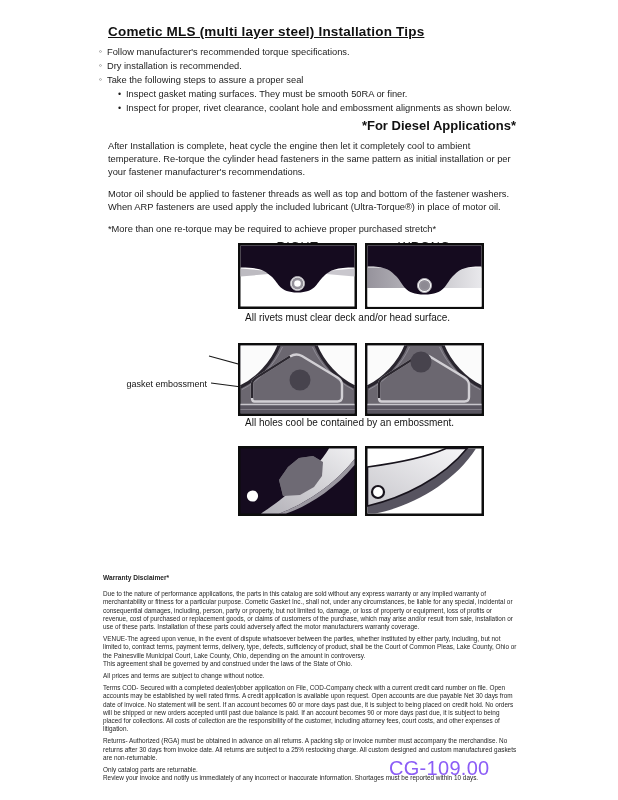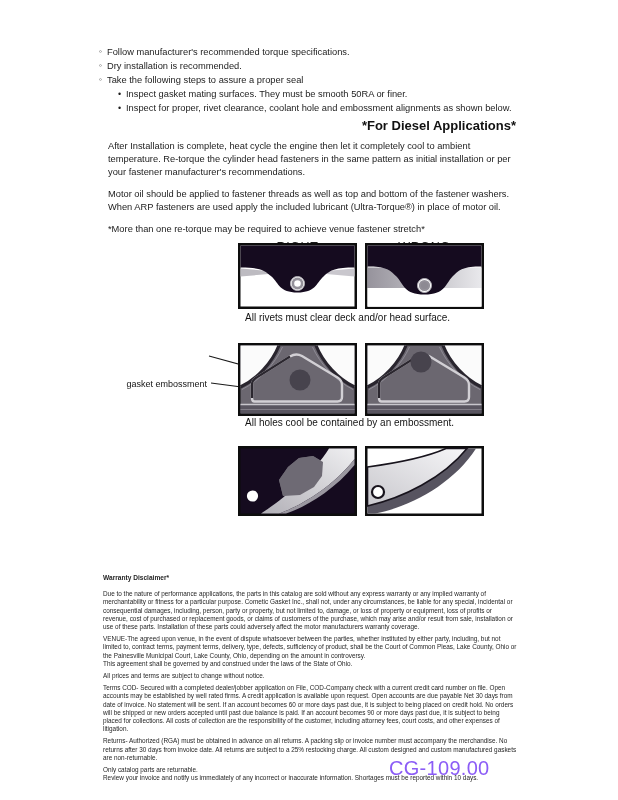--- a/index.html
+++ b/index.html
@@ -37,20 +37,21 @@
   .warranty p.first { margin-top:0; }
   .warranty p.tight { margin-top:0; }
   
   .page-number { position:absolute; left:389px; top:757px; font-size:20px; color:#8b5cf6; letter-spacing:.3px; }
 </style>
 </head>
 <body>
 
 <div class="page">
 
+  <div class="title">Cometic MLS (multi layer steel) Installation Tips</div>
 
   <div class="tips">
     <div class="tip">
       <span class="marker">◦</span>
       <span>Follow manufacturer's recommended torque specifications.</span>
     </div>
     <div class="tip">
       <span class="marker">◦</span>
       <span>Dry installation is recommended.</span>
     </div>
@@ -65,21 +66,21 @@
     <div class="tip sub">
       <span class="marker">•</span>
       <span>Inspect for proper, rivet clearance, coolant hole and embossment alignments as shown below.</span>
     </div>
   </div>
 
   <div class="diesel">
     <h2>*For Diesel Applications*</h2>
     <p>After Installation is complete, heat cycle the engine then let it completely cool to ambient temperature. Re-torque the cylinder head fasteners in the same pattern as initial installation or per your fastener manufacturer's recommendations.</p>
     <p>Motor oil should be applied to fastener threads as well as top and bottom of the fastener washers. When ARP fasteners are used apply the included lubricant (Ultra-Torque®) in place of motor oil.</p>
-    <p>*More than one re-torque may be required to achieve venue fastener stretch*</p>
+    <p>*More than one re-torque may be required to achieve proper purchased stretch*</p>
   </div>
 
   <div class="dlabel" style="left:238px; top:229px;">RIGHT</div>
   <div class="dlabel" style="left:365px; top:229px;">WRONG</div>
 
   <div class="panel" style="left:238px; top:243px; height:66px;">
     <svg viewBox="0 0 119 66">
       <rect x="1.25" y="1.25" width="116.5" height="63.5" fill="#ffffff" stroke="#0d0d0d" stroke-width="2.5"></rect>
       <path d="M2.5,25.5 L48,29.5 L2.5,33.5 Z" fill="#bdbbc1"></path>
       <path d="M116.5,25.5 L71,29.5 L116.5,33.5 Z" fill="#c9c7cd"></path>

